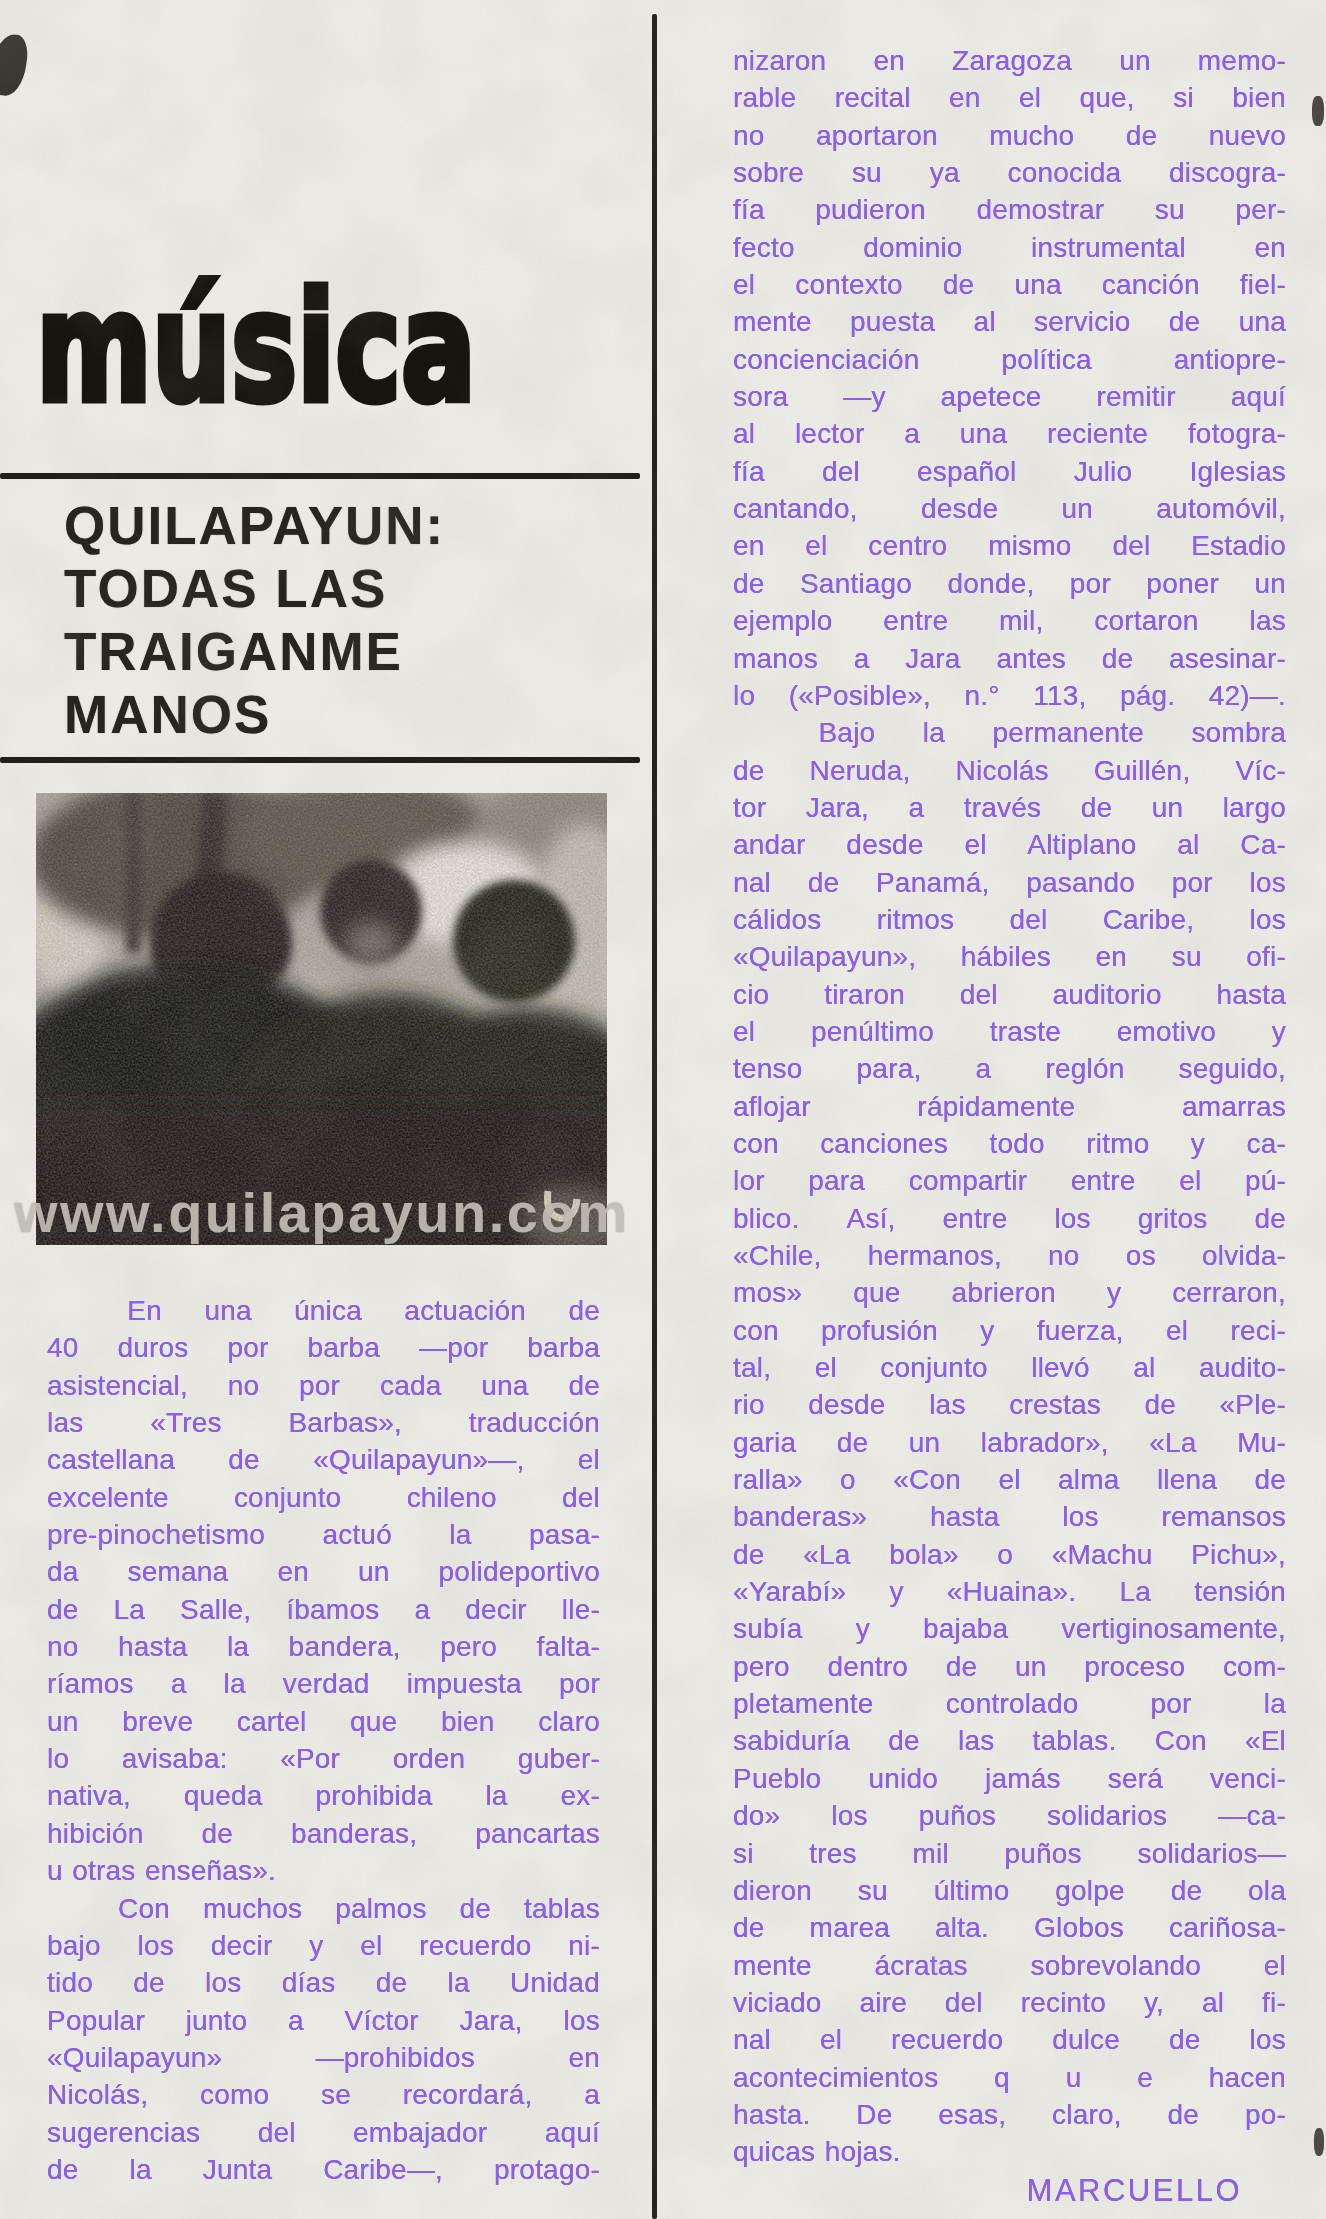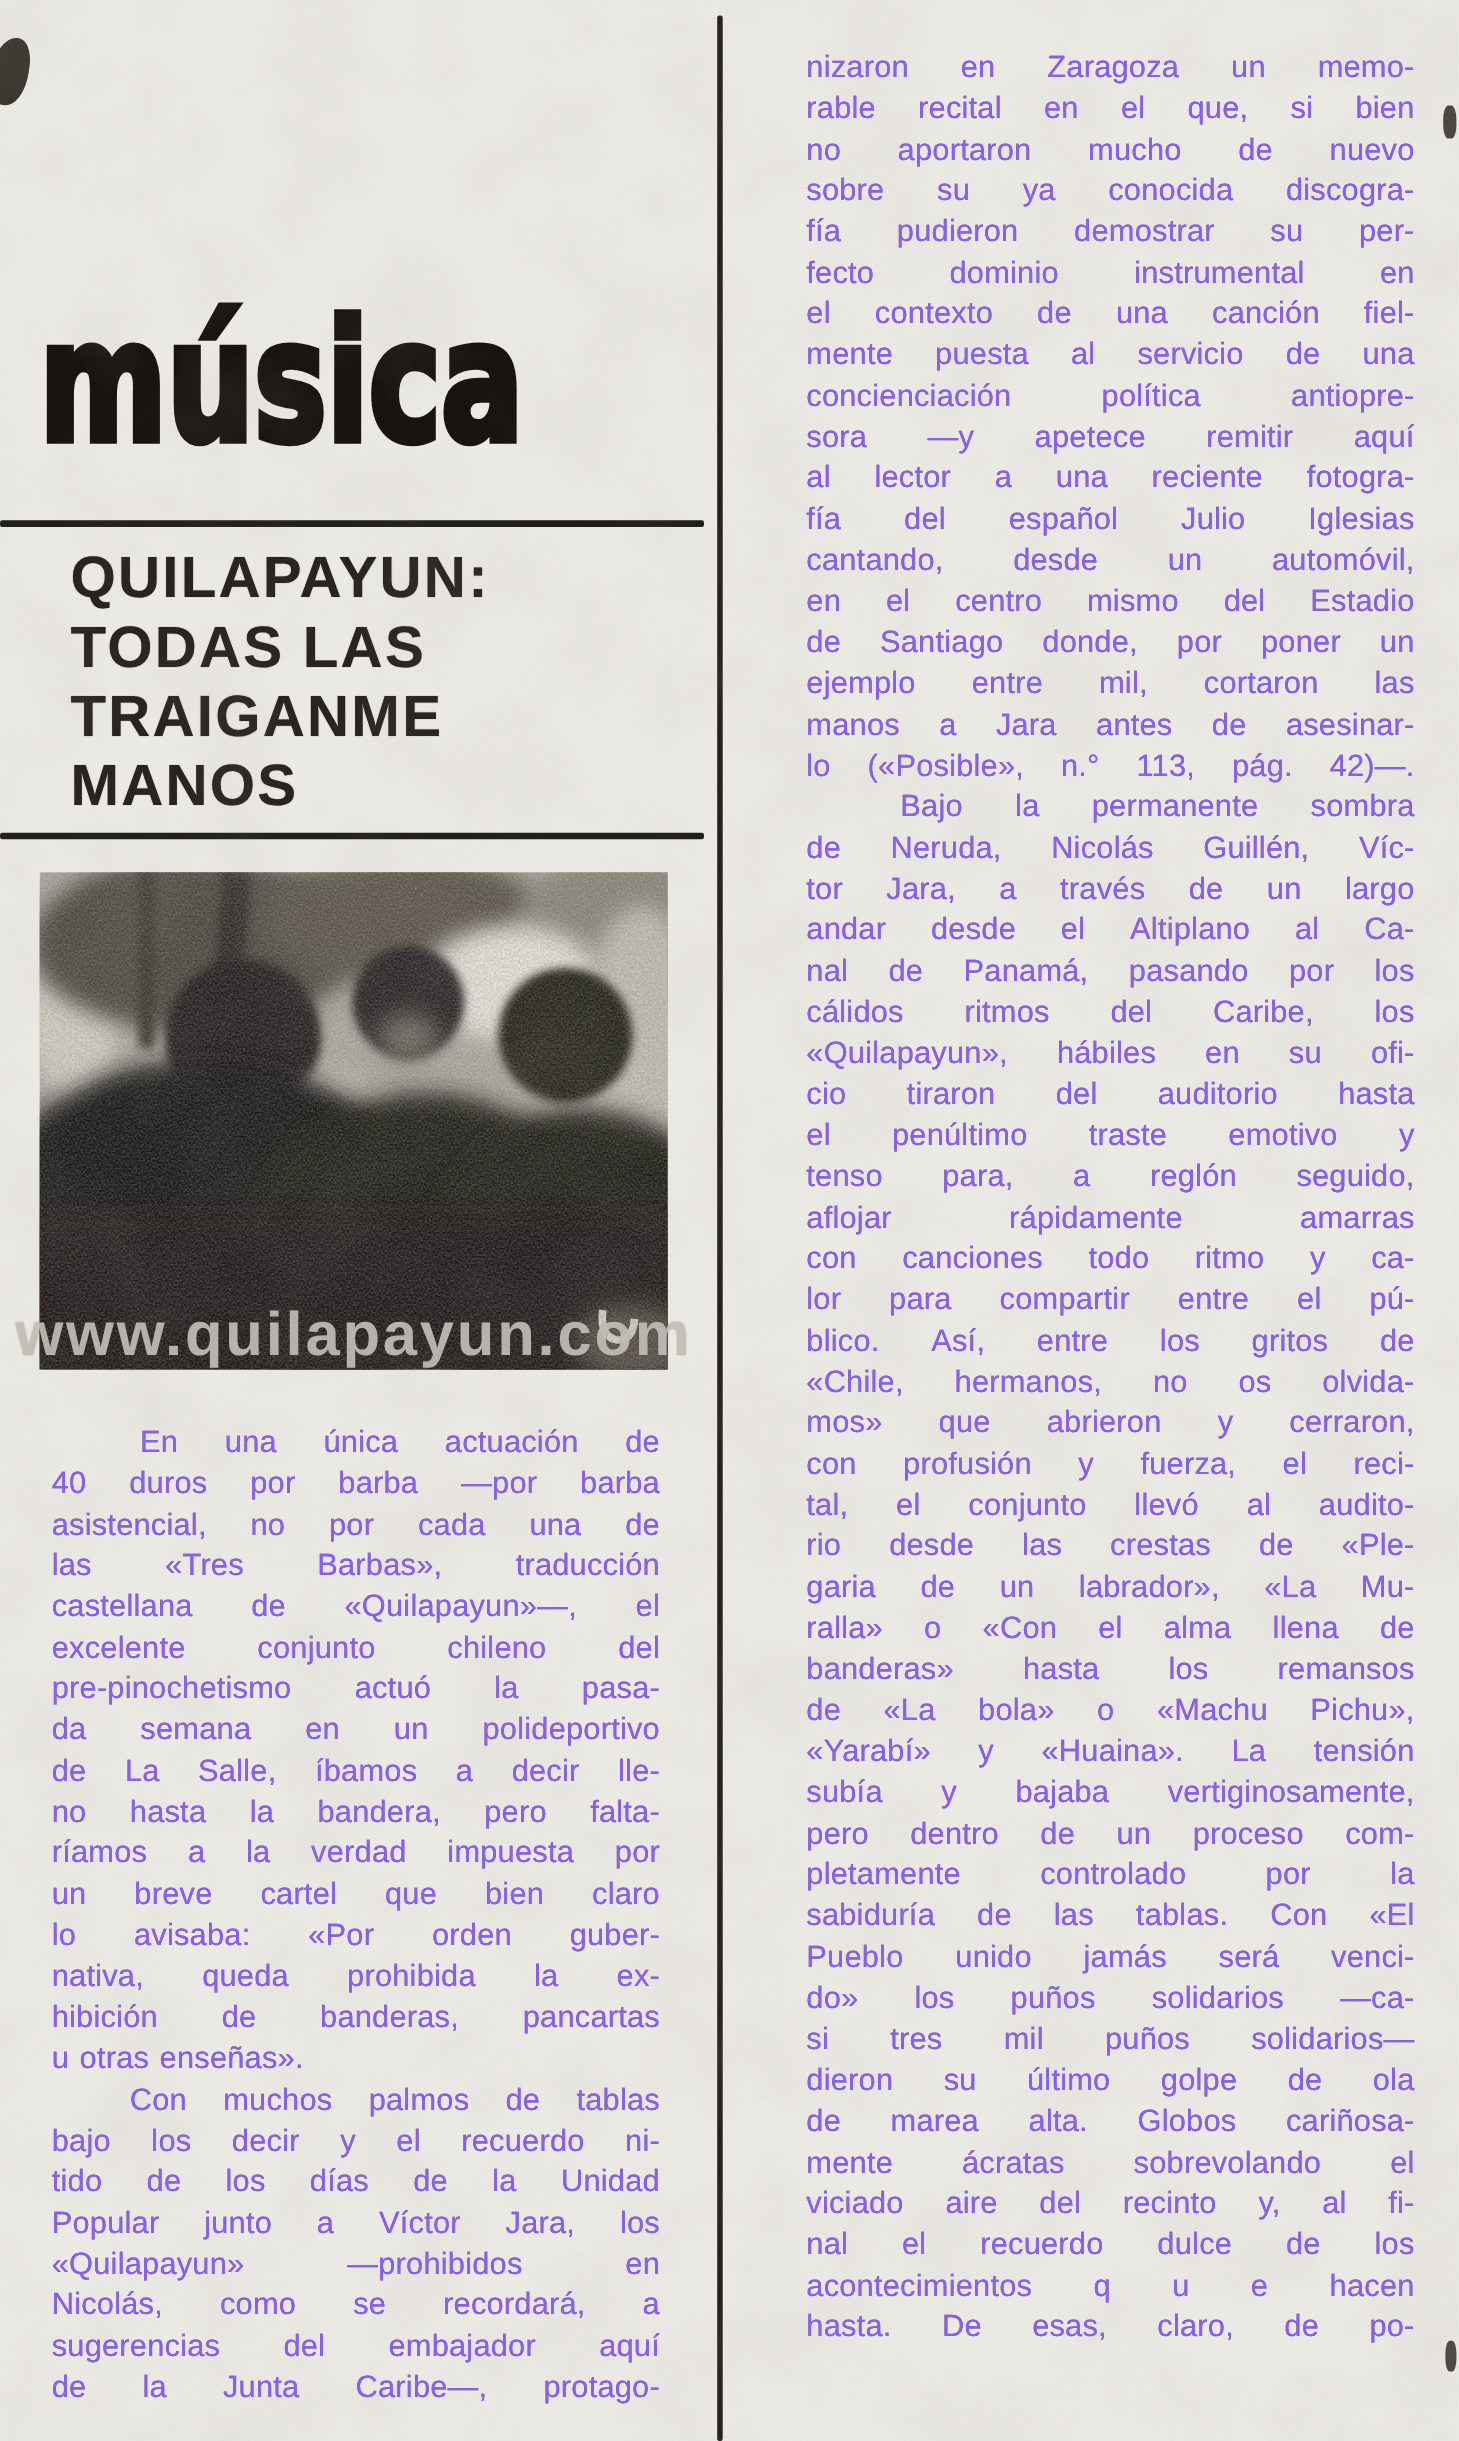--- a/index.html
+++ b/index.html
@@ -678,20 +678,25 @@
       <span>hacen</span>
     </div>
     <div class="tline">
       <span>hasta.</span>
       <span>De</span>
       <span>esas,</span>
       <span>claro,</span>
       <span>de</span>
       <span>po-</span>
     </div>
+    <div class="tline end">
+      <span>quicas</span>
+      <span>hojas.</span>
+    </div>
+    <div class="tline end byline">MARCUELLO</div>
   </div>
 
 <svg class="abs grain" style="left:0;top:0;" width="1326" height="2219">
   <defs>
     <filter id="paper">
       <feTurbulence type="fractalNoise" baseFrequency="0.012" numOctaves="3" seed="4" stitchTiles="stitch"></feTurbulence>
       <feColorMatrix type="matrix" values="0 0 0 0 0.35  0 0 0 0 0.34  0 0 0 0 0.31  0.5 0 0 0 -0.18"></feColorMatrix>
     </filter>
     <filter id="fine">
       <feTurbulence type="fractalNoise" baseFrequency="0.7" numOctaves="2" seed="11" stitchTiles="stitch"></feTurbulence>

